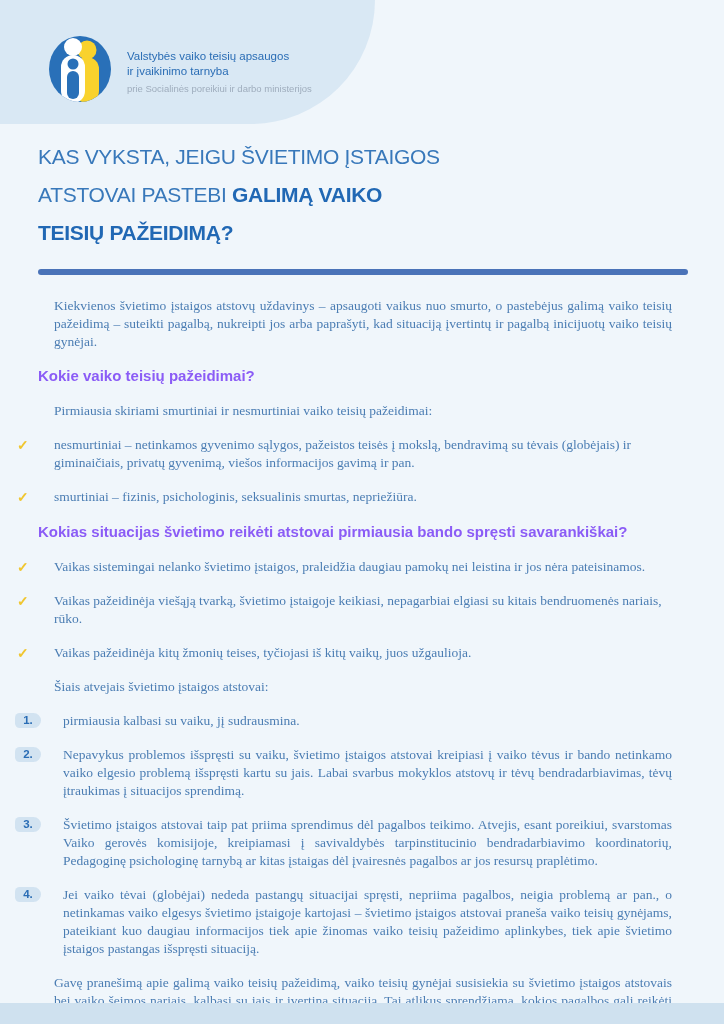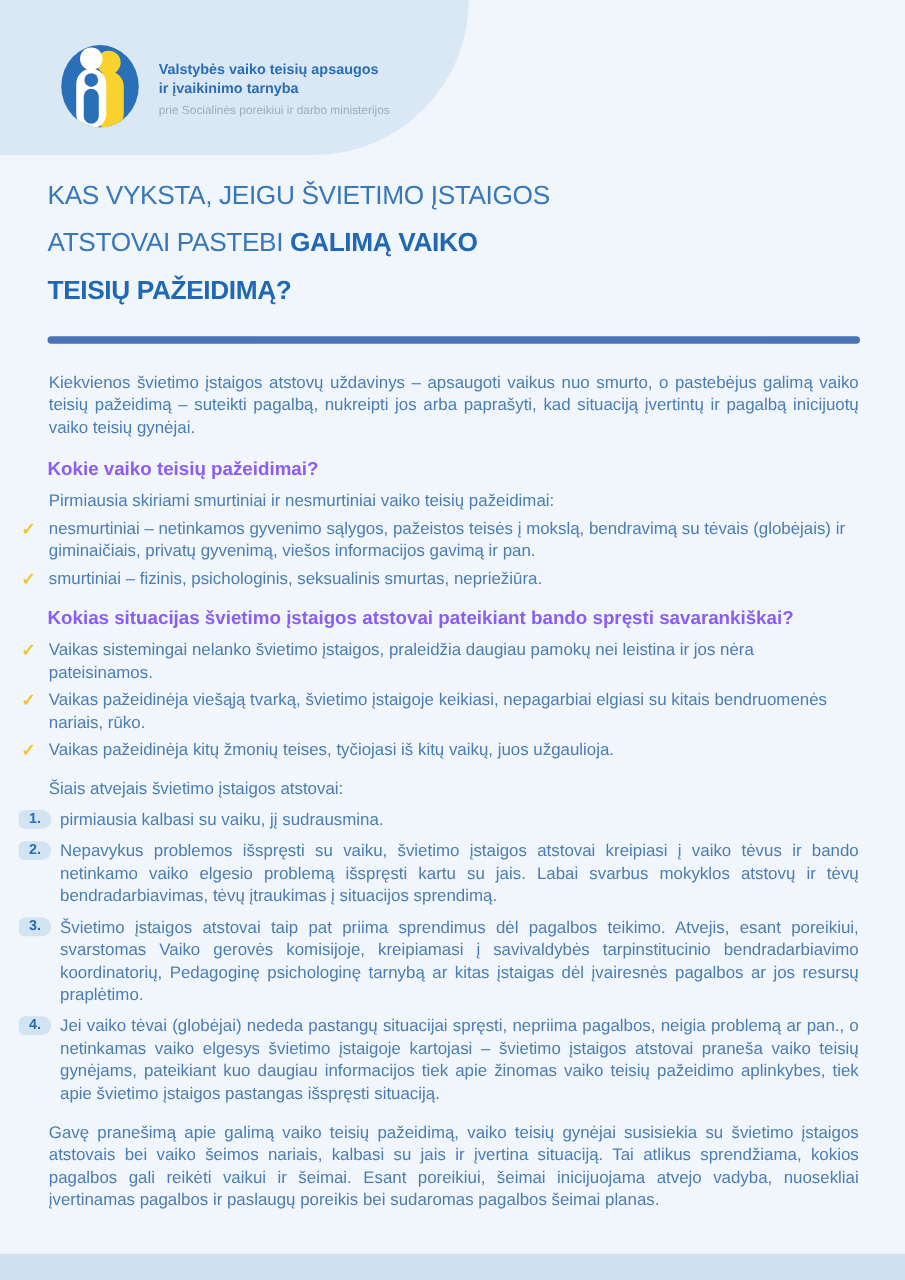--- a/index.html
+++ b/index.html
@@ -12,30 +12,30 @@
     position:absolute;top:0;left:0;width:375px;height:124px;
     background:#d9e8f4;border-radius:0 0 130px 0;
   }
   .footer-bar{
     position:absolute;left:0;bottom:0;width:724px;height:21px;
     background:#cfe1ef;
   }
   .brand{position:absolute;top:36px;left:48px;display:flex;align-items:flex-start;}
   .brand svg{display:block;}
   .brand-text{margin-left:15px;padding-top:13px;}
-  .brand-name{font-weight:700;color:#2a6db5;font-size:11.5px;line-height:15px;}
+  .brand-name{font-weight:400;color:#2a6db5;font-size:11.5px;line-height:15px;}
   .brand-sub{color:#9fadbd;font-size:9.5px;line-height:12px;margin-top:4px;}
 
   .content{position:absolute;left:38px;top:138px;width:650px;}
   h1{margin:0 0 17px;font-size:21px;line-height:38px;font-weight:400;
      letter-spacing:-0.3px;color:#3878ba;}
   h1 .t-line{display:block;}
   h1 .b{font-weight:700;color:#2168b4;}
   .divider{height:6px;border-radius:3px;background:#4a73b8;margin:0 0 22px;}
-  p{margin:1px;}
+  p{margin:16px;font-family:Liberation Serif, serif;}
   .body{color:#4b7db3;font-size:13.5px;line-height:18px;}
   .jst{text-align:justify;}
   .intro{margin-bottom:15px;}
   h2{margin:0 0 6px;color:#8b5cf6;font-size:15px;line-height:20px;font-weight:700;}
   .mt-sec{margin-top:13px;}
   .lead{margin-bottom:4px;}
   .check-item{position:relative;margin:3px 0 4px;}
   .check{position:absolute;left:-21px;top:0;color:#f0c62f;font-weight:700;font-size:14px;line-height:18px;}
   .sec3-lead{margin-top:13px;margin-bottom:7px;}
   .num-item{position:relative;padding-left:9px;margin-bottom:7px;}
@@ -91,21 +91,21 @@
 
   <div class="check-item">
     <span class="check">✓</span>
     <p class="body">nesmurtiniai – netinkamos gyvenimo sąlygos, pažeistos teisės į mokslą, bendravimą su tėvais (globėjais) ir giminaičiais, privatų gyvenimą, viešos informacijos gavimą ir pan.</p>
   </div>
   <div class="check-item">
     <span class="check">✓</span>
     <p class="body">smurtiniai – fizinis, psichologinis, seksualinis smurtas, nepriežiūra.</p>
   </div>
 
-  <h2 class="mt-sec">Kokias situacijas švietimo įstaigos atstovai pateikiant bando spręsti savarankiškai?</h2>
+  <h2 class="mt-sec">Kokias situacijas švietimo reikėti atstovai pirmiausia bando spręsti savarankiškai?</h2>
 
   <div class="check-item">
     <span class="check">✓</span>
     <p class="body">Vaikas sistemingai nelanko švietimo įstaigos, praleidžia daugiau pamokų nei leistina ir jos nėra pateisinamos.</p>
   </div>
   <div class="check-item">
     <span class="check">✓</span>
     <p class="body">Vaikas pažeidinėja viešąją tvarką, švietimo įstaigoje keikiasi, nepagarbiai elgiasi su kitais bendruomenės nariais, rūko.</p>
   </div>
   <div class="check-item">

